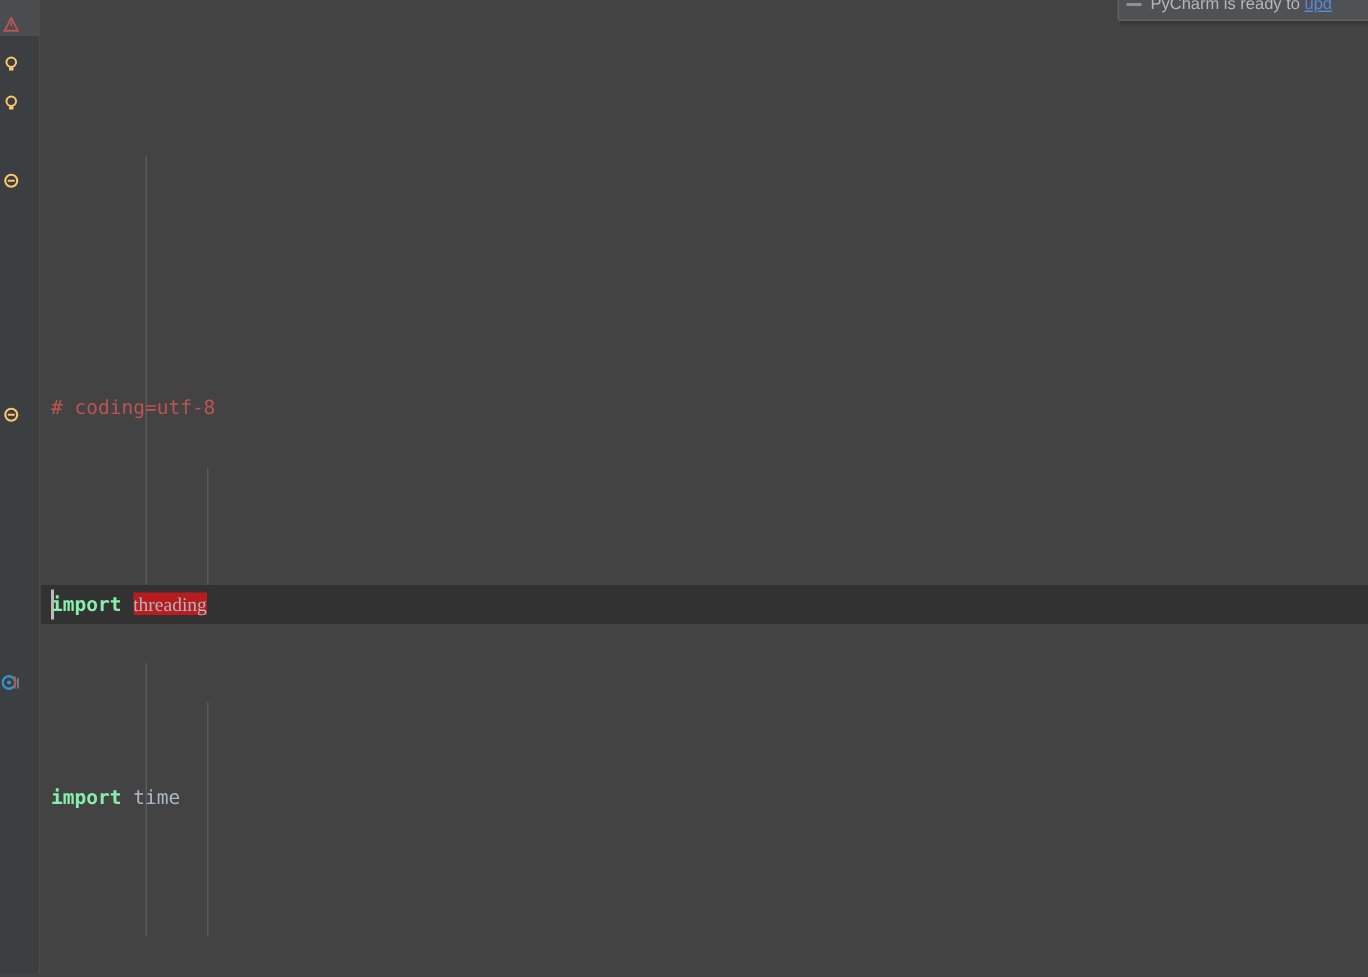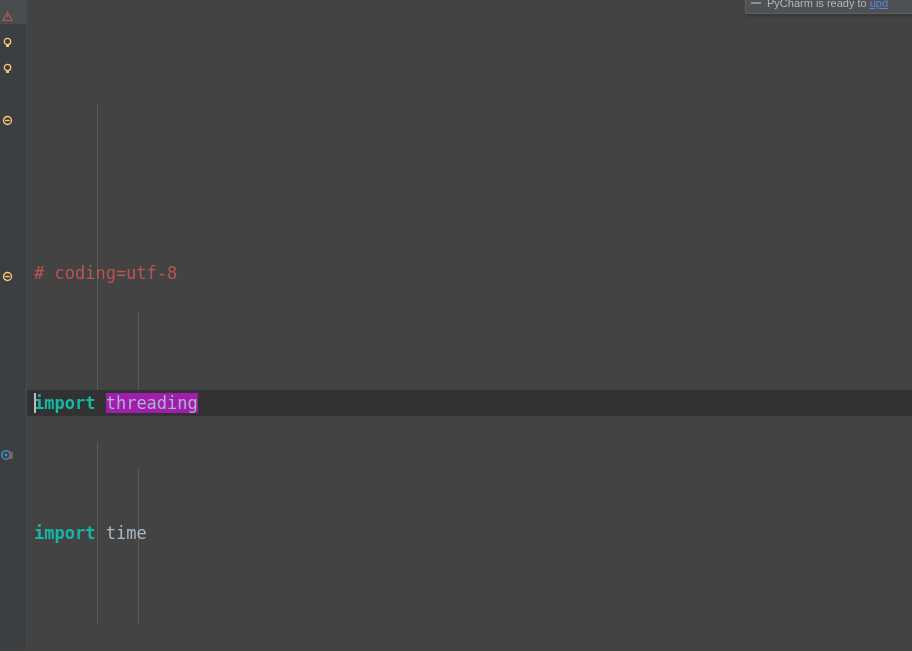--- a/index.html
+++ b/index.html
@@ -98,21 +98,21 @@
     width: 13px; height: 13px;
     z-index: 7;
   }
 
   
   .code {
     position: absolute;
     top: 0; left: 27px;
     width: 885px; height: 651px;
     font-family: "DejaVu Sans Mono", "Liberation Mono", monospace;
-    font-size: 17px;
+    font-size: 13px;
     line-height: 26px;
     white-space: pre;
     color: #a9b7c6;
     z-index: 4;
   }
   .ln {
     position: relative;
     height: 26px;
     padding-left: 7px;
     box-sizing: border-box;
@@ -131,27 +131,28 @@
 
   
   .iguide {
     position: absolute;
     top: 0;
     width: 1px; height: 100%;
     background: #585b5d;
   }
 
   
-  .kw   { color: #14b8a6; font-weight: bold; }
+  .kw   { color: #86efac; font-weight: bold; }
   .cmt  { color: #bc5454; }
   .pln  { color: #a9b7c6; }
 
   
   .occ {
-    background: #a21caf;
+    background: #b91c1c;
+    font-family: Liberation Serif, serif;
   }
 </style>
 </head>
 <body>
 
 <div id="app">
 
   <div class="notification">
     <span class="notif-icon"></span>
     <span class="notif-text">PyCharm is ready to</span>

